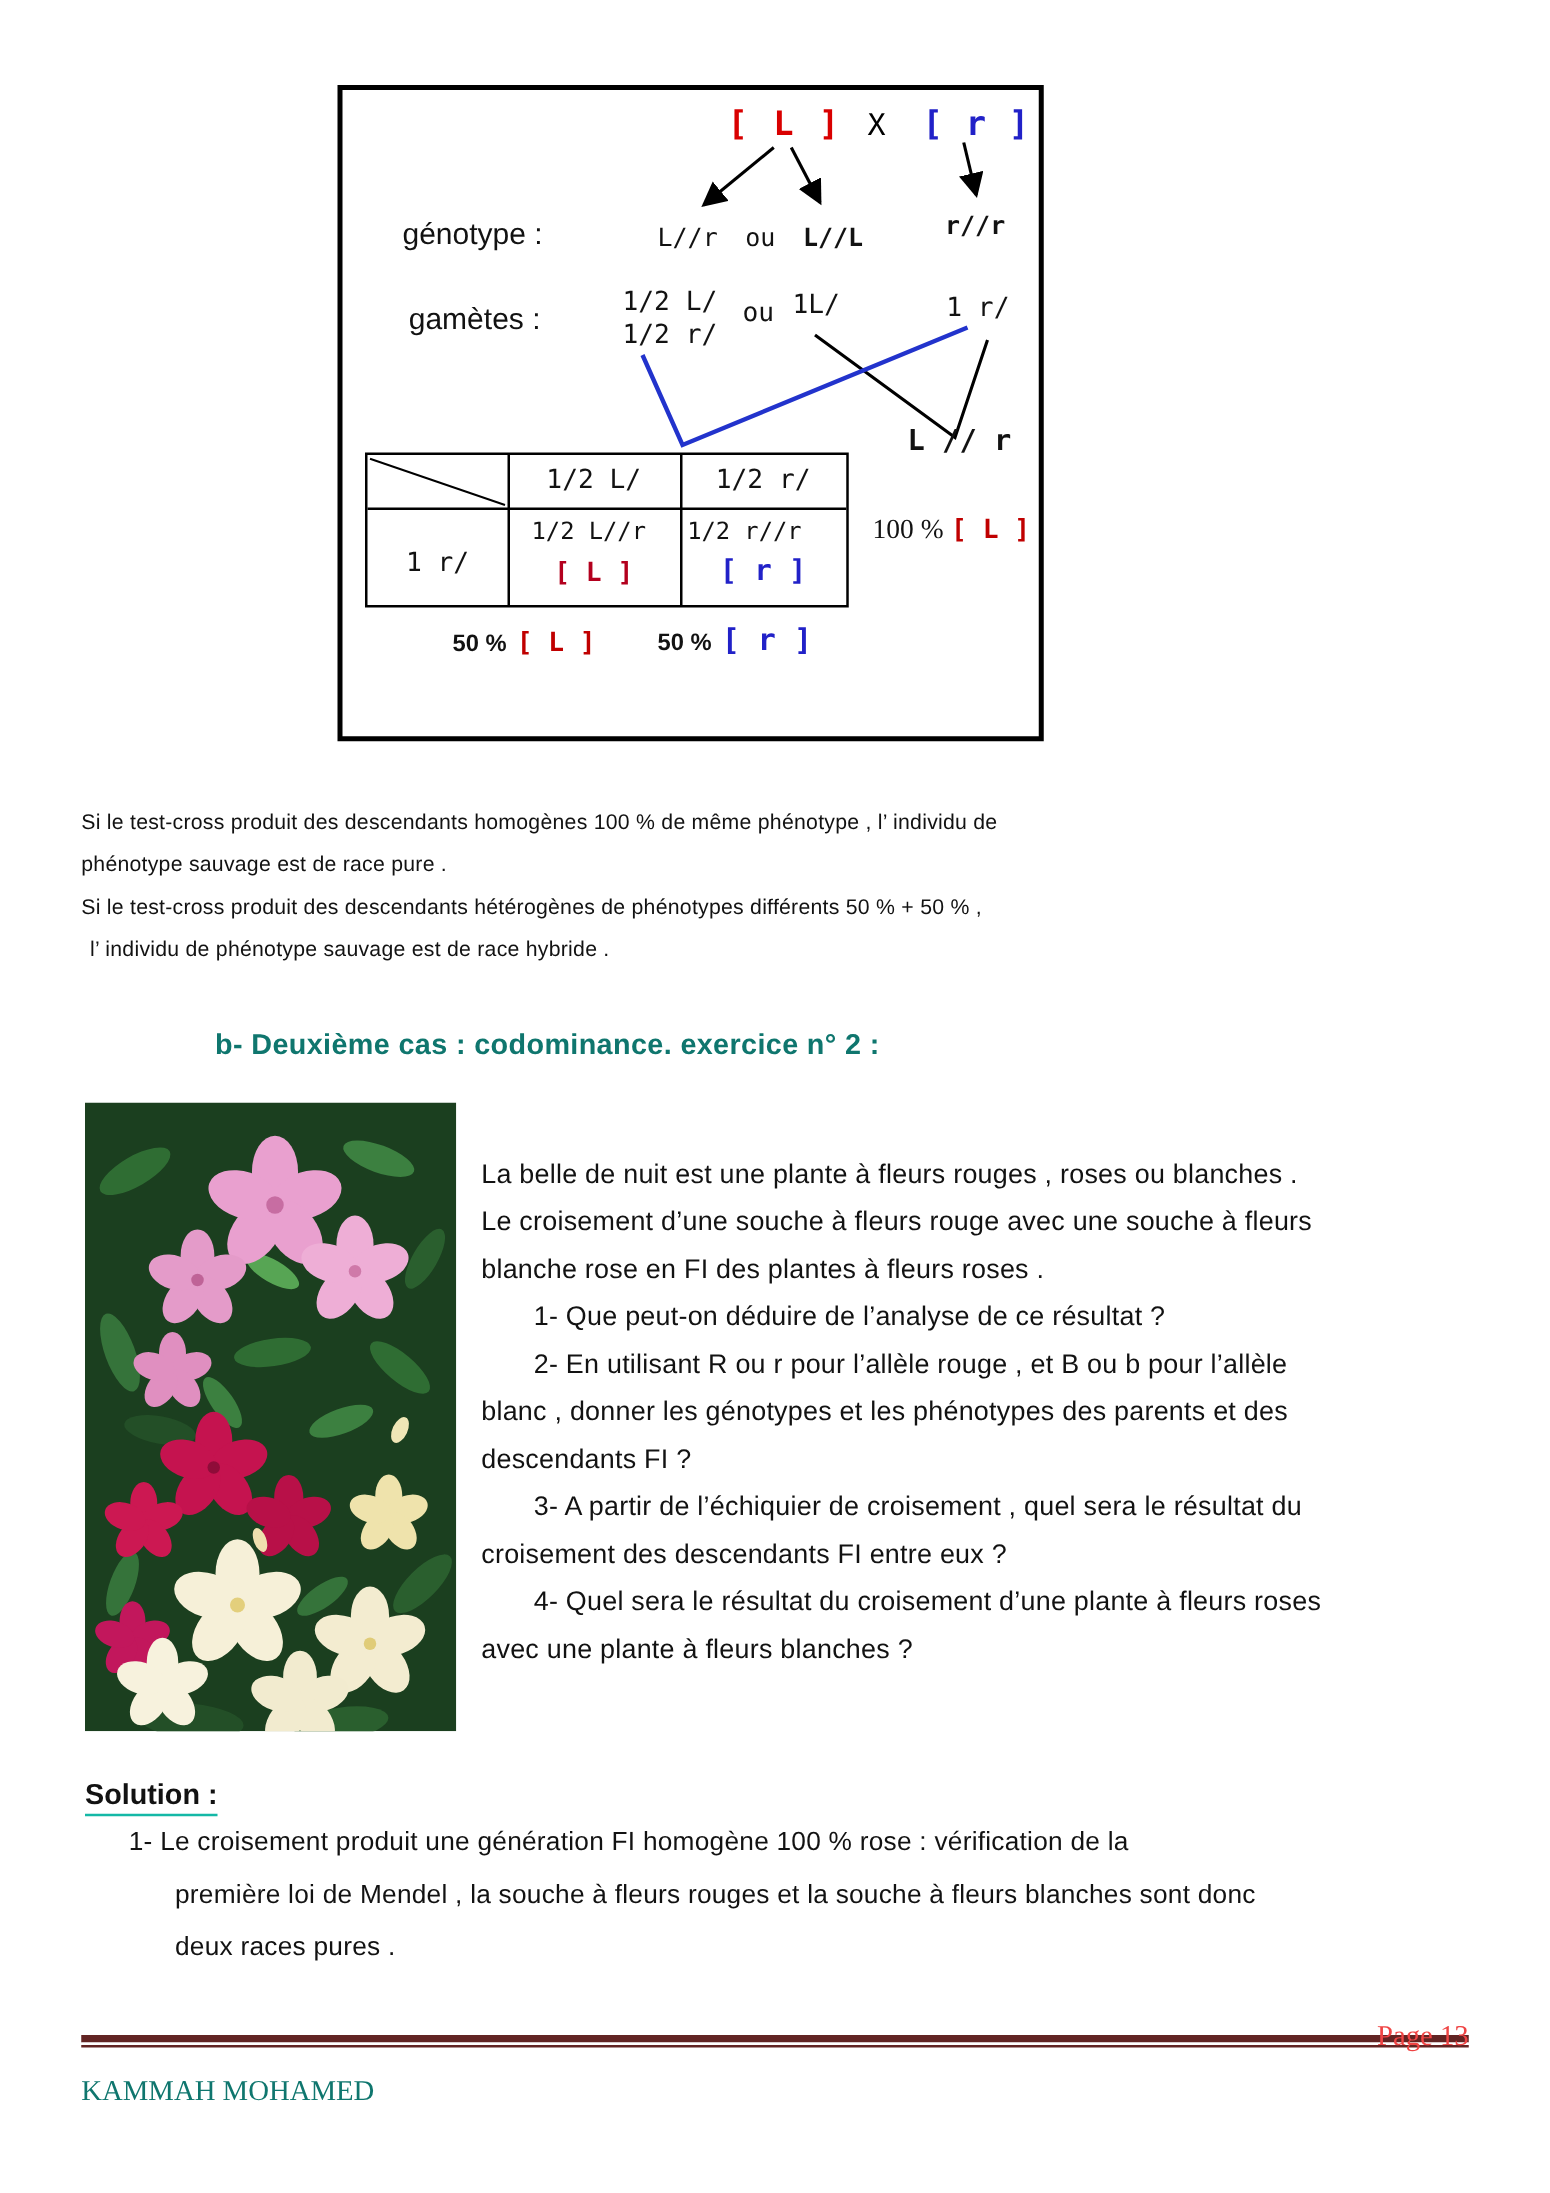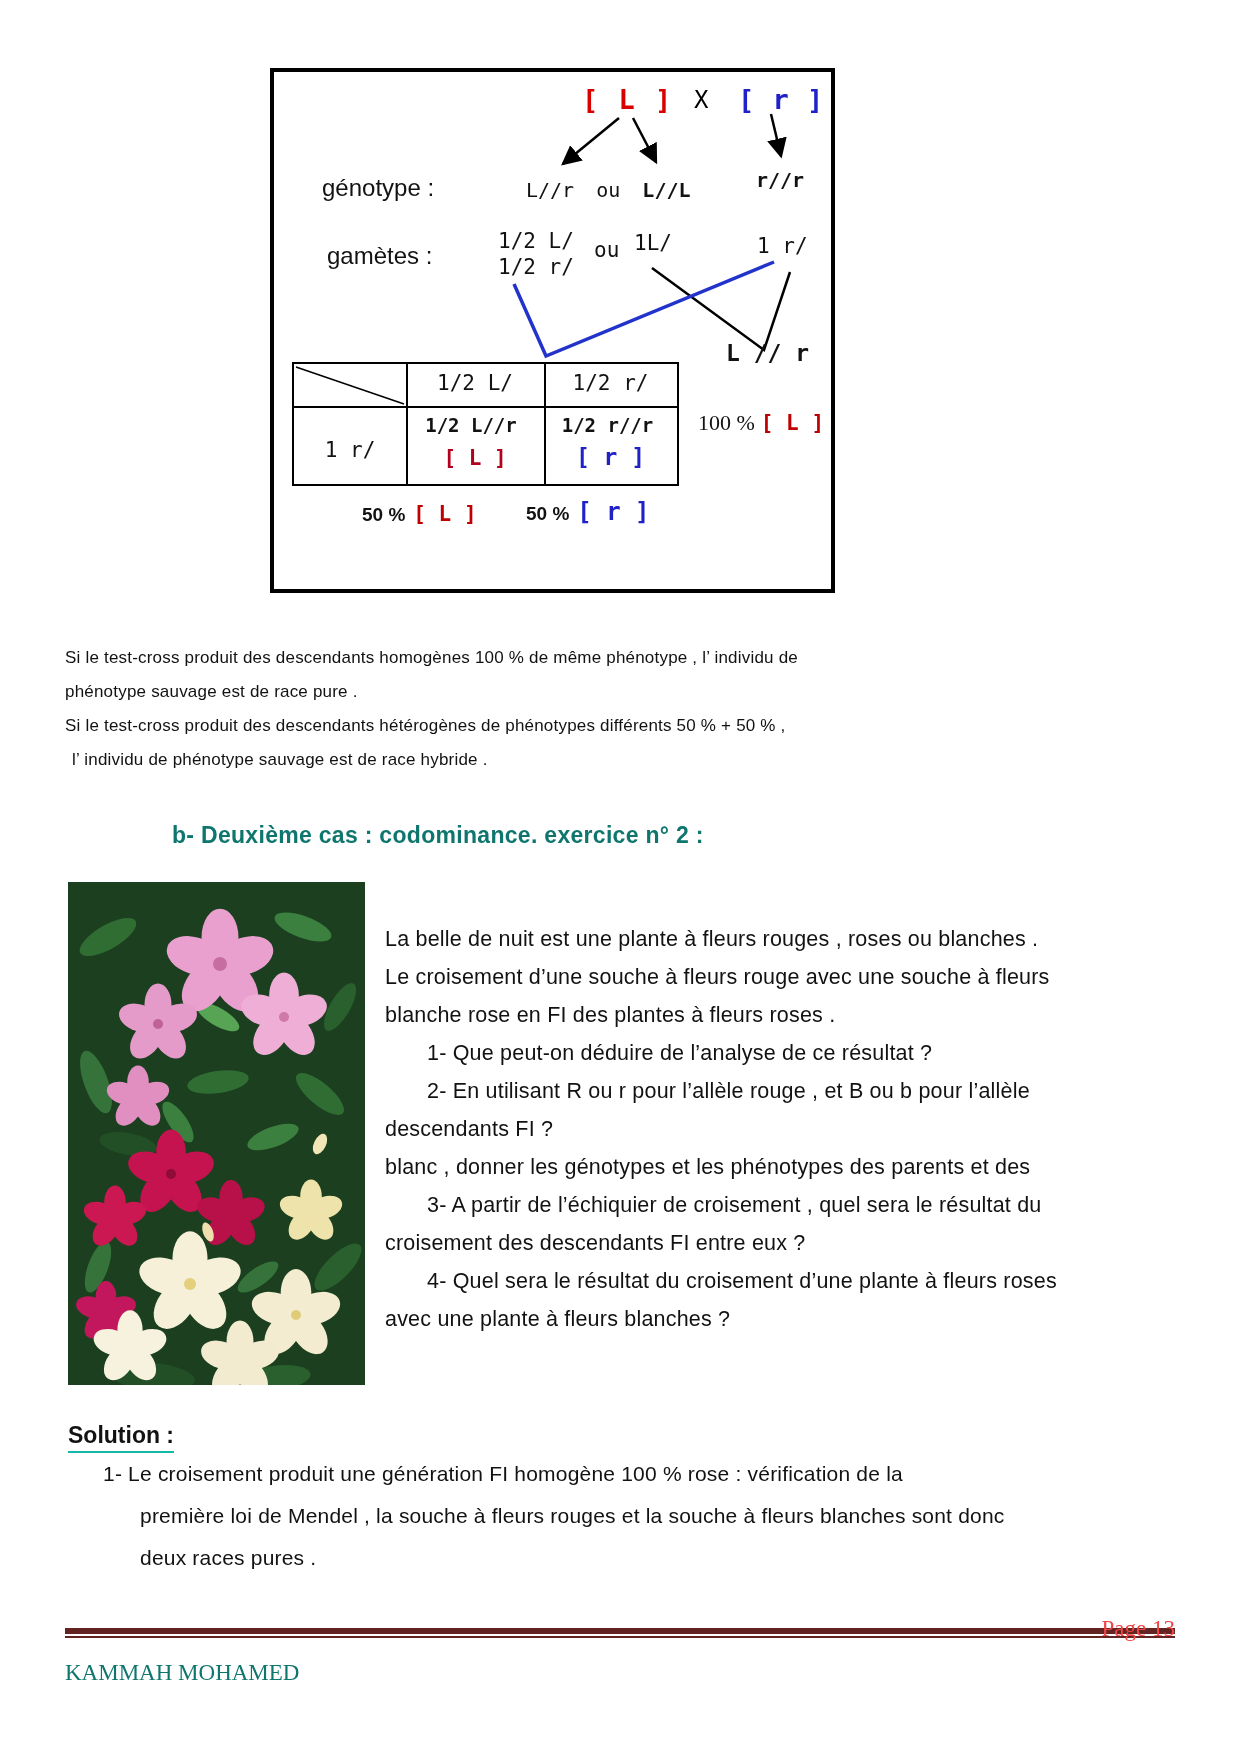--- a/index.html
+++ b/index.html
@@ -28,23 +28,23 @@
   #d-res100 { left:424px; top:338px; font:22px "Liberation Serif",serif; }
   #d-res100 .phen { font:bold 21px "DejaVu Sans Mono",monospace; color:#c00000; margin-left:6px; }
   
   .ptable { position:absolute; left:18px; top:290px; width:387px; height:124px; border:2px solid #000; }
   .ptable .vl { position:absolute; top:0; width:2px; height:100%; background:#000; }
   .ptable .hl { position:absolute; left:0; top:42px; width:100%; height:2px; background:#000; }
   .pt-cell { position:absolute; text-align:center; font-family:"DejaVu Sans Mono",monospace; }
   #pt-h1 { left:112px; width:138px; top:7px; font-size:21px; }
   #pt-h2 { left:250px; width:133px; top:7px; font-size:21px; }
   #pt-rh { left:0; width:112px; top:74px; font-size:21px; }
-  #pt-c1g { left:112px; width:130px; top:50px; font-size:19px; font-weight:700; }
+  #pt-c1g { left:112px; width:130px; top:50px; font-size:19px; font-weight:400; }
   #pt-c1p { left:112px; width:138px; top:82px; font-size:21px; font-weight:bold; color:#b3001e; }
-  #pt-c2g { left:250px; width:127px; top:50px; font-size:19px; font-weight:700; }
+  #pt-c2g { left:238px; width:127px; top:50px; font-size:19px; font-weight:400; }
   #pt-c2p { left:250px; width:133px; top:80px; font-size:23px; font-weight:bold; color:#2121c8; }
   #d-res50a { left:88px; top:430px; font:bold 19px "Liberation Sans",sans-serif; }
   #d-res50a .phen { font:bold 21px "DejaVu Sans Mono",monospace; color:#c00000; margin-left:8px; }
   #d-res50b { left:252px; top:426px; font:bold 19px "Liberation Sans",sans-serif; }
   #d-res50b .phen { font:bold 24px "DejaVu Sans Mono",monospace; color:#2121c8; margin-left:8px; }
 
   
   .bodyline { position:absolute; left:65px; font-size:17px; letter-spacing:.2px; white-space:nowrap; }
   #p1l1 { top:648px; } #p1l2 { top:682px; } #p2l1 { top:716px; } #p2l2 { top:750px; left:72px; }
   #sec-heading { position:absolute; left:172px; top:822px; font-size:23px; font-weight:bold; color:#0f766e; letter-spacing:.3px; }
@@ -207,22 +207,22 @@
       <ellipse cx="140" cy="350" rx="5" ry="10" fill="#efdfae" transform="rotate(-20 140 350)"></ellipse>
     </g>
   </svg>
 
   <div class="exo">
     <div class="line">La belle de nuit est une plante à fleurs rouges , roses ou blanches .</div>
     <div class="line">Le croisement d’une souche à fleurs rouge avec une souche à fleurs</div>
     <div class="line">blanche rose en FI des plantes à fleurs roses .</div>
     <div class="line indent">1-  Que peut-on déduire de l’analyse de ce résultat ?</div>
     <div class="line indent">2-  En utilisant R ou r pour l’allèle rouge , et B ou b pour l’allèle</div>
+    <div class="line">blanc , donner les génotypes et les phénotypes  des parents et des</div>
     <div class="line">descendants FI ?</div>
-    <div class="line">blanc , donner les génotypes et les phénotypes  des parents et des</div>
     <div class="line indent">3-  A partir de l’échiquier de croisement , quel sera le résultat du</div>
     <div class="line">croisement des descendants FI entre eux ?</div>
     <div class="line indent">4-  Quel sera le résultat du croisement d’une plante à fleurs roses</div>
     <div class="line">avec une plante à fleurs blanches ?</div>
   </div>
 
   <div id="sol-title">Solution :</div>
   <div class="sol-line" id="soll0">1-  Le croisement produit une génération FI homogène 100 % rose : vérification de la</div>
   <div class="sol-line" id="soll1">première loi de Mendel , la souche à fleurs rouges et la souche à fleurs blanches sont donc</div>
   <div class="sol-line" id="soll2">deux races pures .</div>

